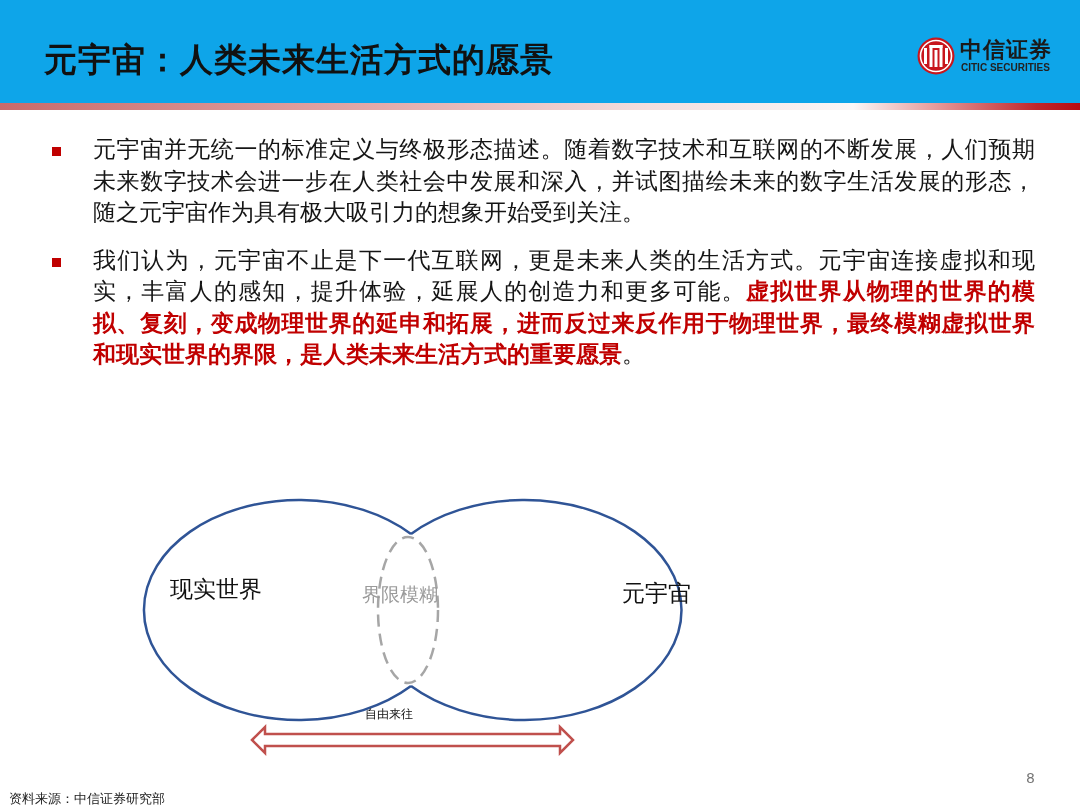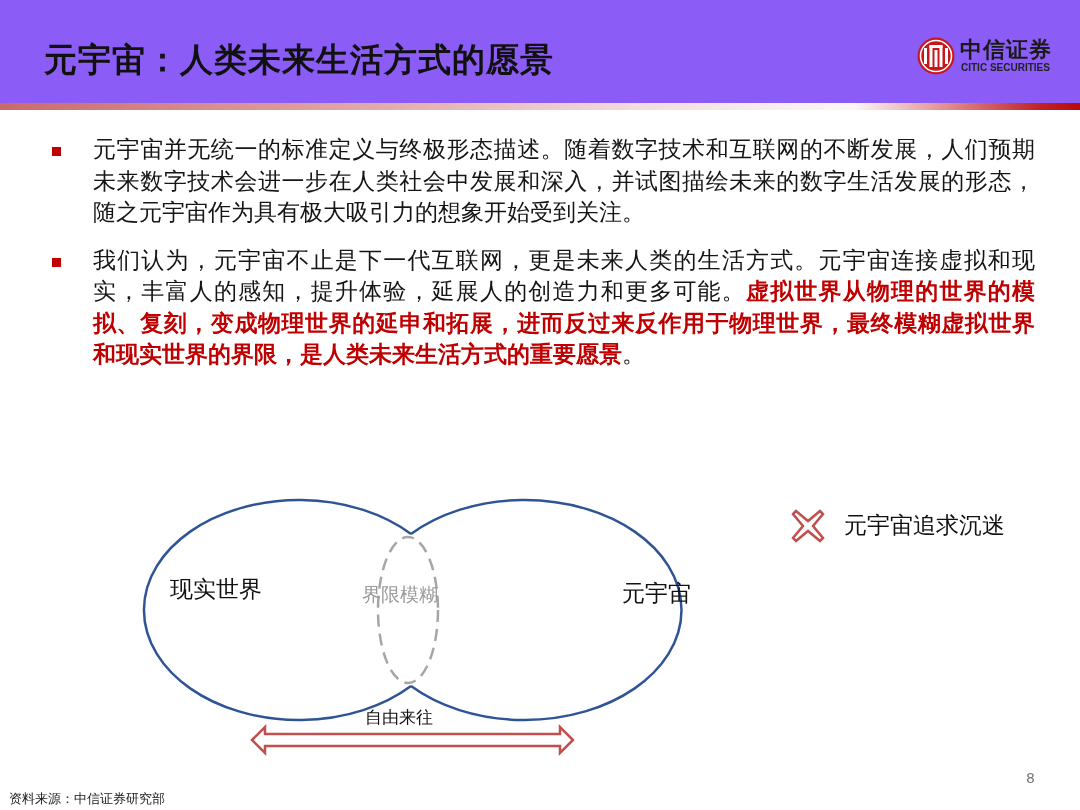--- a/index.html
+++ b/index.html
@@ -1,40 +1,40 @@
 <!DOCTYPE html>
 <html><head>
   <meta charset="utf-8">
   <style>
     * { margin: 0; padding: 0; box-sizing: border-box; }
     html, body { width: 1080px; height: 810px; background: #ffffff; overflow: hidden; }
     body { position: relative; font-family: "DejaVu Sans", "Liberation Sans", sans-serif; color: #111; }
 
-    .header { position: absolute; left: 0; top: 0; width: 1080px; height: 104px; background: #8b5cf6; }
+    .header { position: absolute; left: 0; top: 0; width: 1080px; height: 104px; background: #0ea5e9; }
     .title { position: absolute; left: 44px; top: 38px; font-size: 33px; font-weight: bold; color: #111; letter-spacing: 1px; }
     .header-line { position: absolute; left: 0; top: 103px; width: 1080px; height: 7px;
       background: linear-gradient(to right, #c96a6a 0%, #e3aaaa 35%, #f3dede 60%, #fbf7f7 79%, #e8a2a2 86%, #c0262a 96%, #b80a0f 100%); }
 
     .logo { position: absolute; left: 916px; top: 35px; width: 150px; height: 42px; }
     .logo-mark { position: absolute; left: 0; top: 1px; width: 40px; height: 40px; }
     .logo-cn { position: absolute; left: 44px; top: 0px; font-size: 22px; font-weight: bold; color: #1a1a1a; letter-spacing: 1px; font-family: "DejaVu Serif", "Liberation Serif", serif; }
     .logo-en { position: absolute; left: 45px; top: 27px; font-size: 10px; font-weight: bold; color: #222; letter-spacing: 0px; font-family: "Liberation Sans", sans-serif; }
 
     .bullets { position: absolute; left: 50px; top: 134px; width: 985px; }
     .bullet { position: relative; padding-left: 43px; font-size: 23px; line-height: 31.5px; color: #151515; margin-bottom: 16px; text-align: justify; }
     .bullet-mark { position: absolute; left: 2px; top: 13px; width: 9px; height: 9px; background: #c00000; }
     .emph { color: #c00000; font-weight: bold; }
 
     .diagram { position: absolute; left: 0; top: 470px; width: 780px; height: 300px; }
     .diagram svg { position: absolute; left: 0; top: 0; }
     .lbl { position: absolute; font-size: 23px; color: #111; }
     .lbl-real { left: 170px; top: 104px; text-align: center; }
     .lbl-meta { left: 578px; top: 108px; margin-left: 44px; }
     .lbl-blur { left: 362px; top: 112px; font-size: 19px; color: #9a9a9a; }
-    .lbl-free { left: 365px; top: 236px; font-size: 17px; color: #111; }
+    .lbl-free { left: 365px; top: 236px; font-size: 12px; color: #111; }
 
     .myths { position: absolute; left: 790px; top: 508px; width: 270px; }
     .myth { position: relative; padding-left: 54px; font-size: 23px; line-height: 34px; color: #111; margin-bottom: 25px; }
     .myth-x { position: absolute; left: 0; top: 0px; width: 36px; height: 36px; }
 
     .page-num { position: absolute; left: 1026px; top: 770px; font-size: 14px; color: #777; }
     .source { position: absolute; left: 9px; top: 790px; font-size: 13px; color: #222; }
   </style>
 </head>
 <body>
@@ -78,22 +78,16 @@
       <path d="M 252 270 L 265 257 L 265 264 L 560 264 L 560 257 L 573 270 L 560 283 L 560 276 L 265 276 L 265 283 Z" fill="#ffffff" stroke="#c0504d" stroke-width="2.5" stroke-linejoin="miter"></path>
     </g>
   </svg>
   <div class="lbl lbl-real">现实世界</div>
   <div class="lbl lbl-meta">元宇宙</div>
   <div class="lbl lbl-blur">界限模糊</div>
   <div class="lbl lbl-free">自由来往</div>
 </div>
 
 <div class="myths">
-  <div class="myth">
-    <svg class="myth-x" viewBox="0 0 36 36" width="36" height="36">
-      <path d="M 6 3 L 18 13 L 30 3 L 33 6 L 23 18 L 33 30 L 30 33 L 18 23 L 6 33 L 3 30 L 13 18 L 3 6 Z" fill="#fff" stroke="#c0504d" stroke-width="2.5" stroke-linejoin="miter"></path>
-    </svg>
-    <span>元宇宙追求沉迷</span>
-  </div>
 </div>
 
 <div class="page-num">8</div>
 <div class="source">资料来源：中信证券研究部</div>
 
 </body></html>

